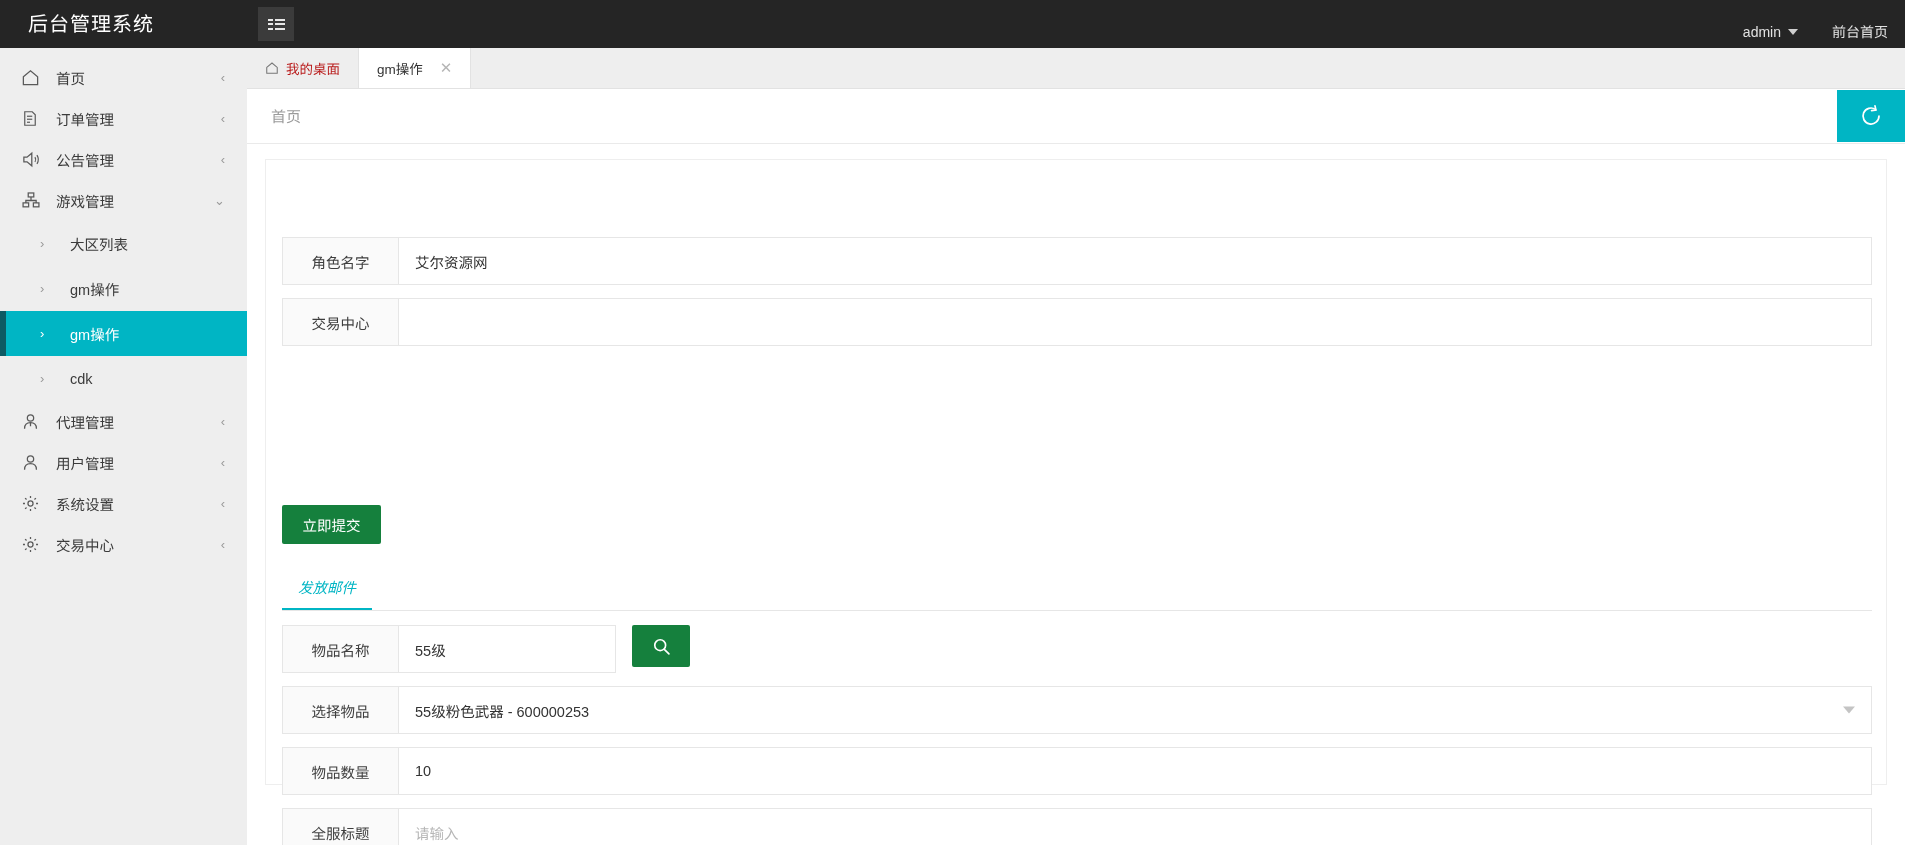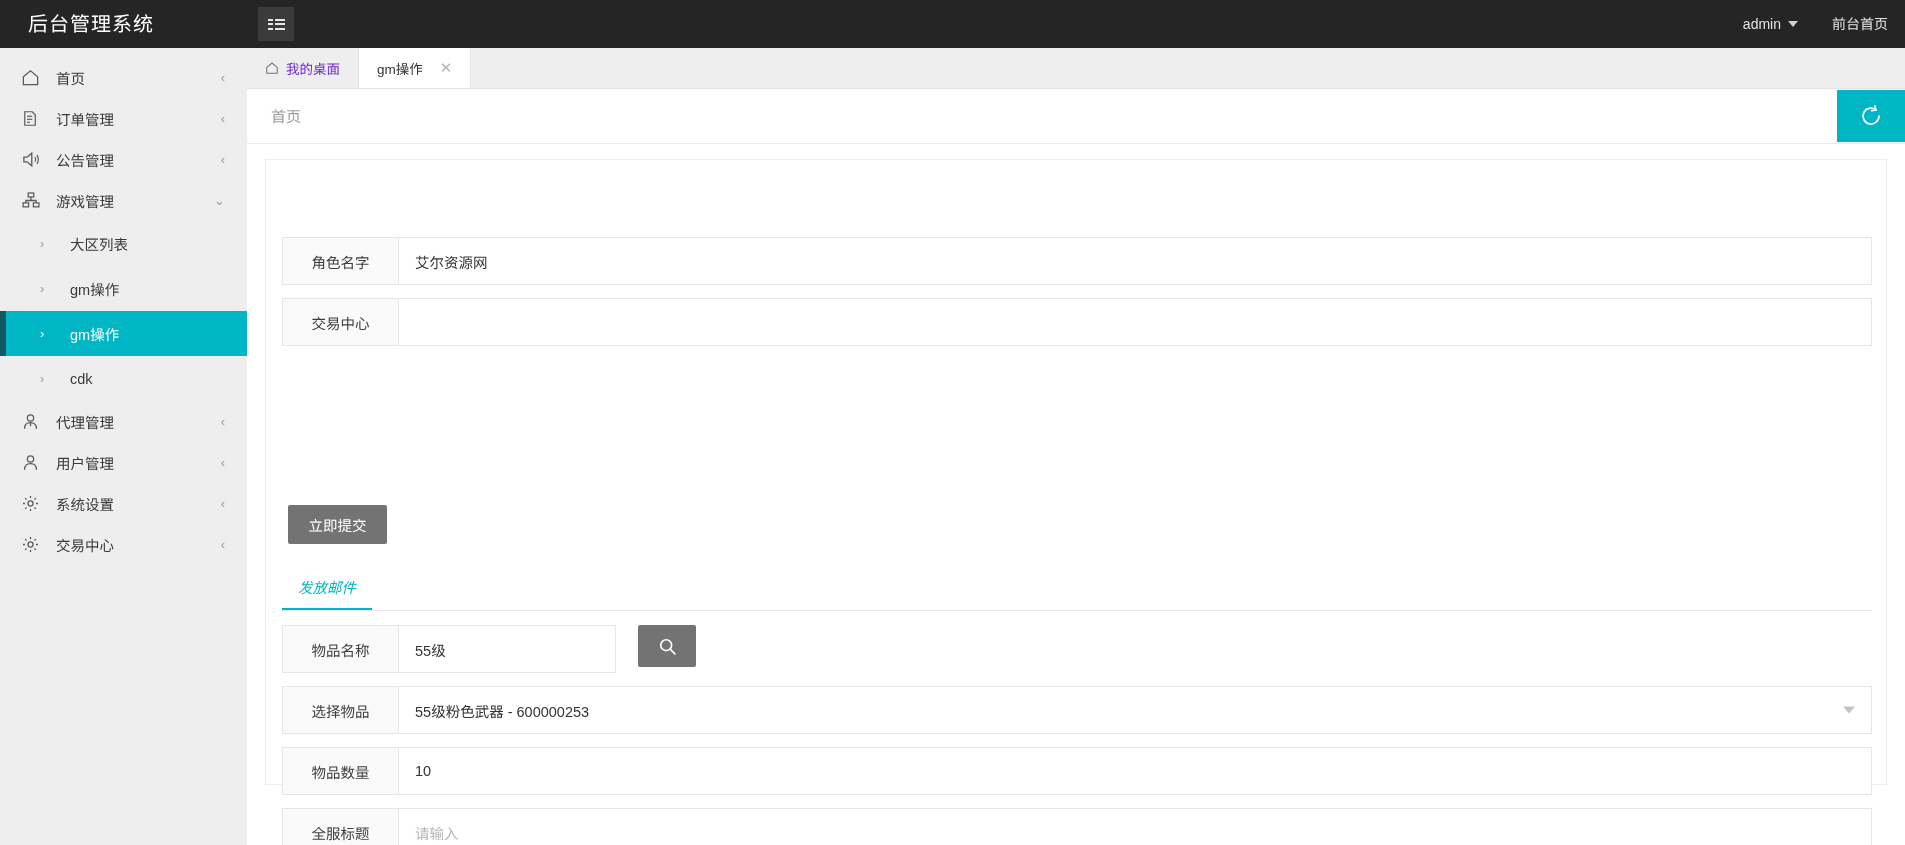--- a/index.html
+++ b/index.html
@@ -54,21 +54,21 @@
     position: absolute; left: 0; height: 2px; background: #e8e8e8; display: block;
   }
   #hamburger .bars i:nth-child(1) { top: 0;  width: 5px; }
   #hamburger .bars i:nth-child(2) { top: 0;  left: 7px; width: 10px; }
   #hamburger .bars i:nth-child(3) { top: 4.5px; width: 5px; }
   #hamburger .bars i:nth-child(4) { top: 4.5px; left: 7px; width: 10px; }
   #hamburger .bars i:nth-child(5) { top: 9px; width: 5px; }
   #hamburger .bars i:nth-child(6) { top: 9px; left: 7px; width: 10px; }
 
   #topbar-right {
-    position: absolute; right: 0; top: 0; height: 48px;
+    position: absolute; right: 0; top: 8px; height: 48px;
     display: flex; align-items: center;
   }
   .tb-item {
     color: #e2e2e2; font-size: 14px;
     height: 48px; line-height: 48px;
     padding: 0 17px; cursor: pointer;
     display: flex; align-items: center; gap: 7px;
   }
   .caret-dn {
     width: 0; height: 0;
@@ -132,21 +132,21 @@
   #tabstrip {
     position: absolute; left: 247px; top: 48px;
     width: 1658px; height: 41px;
     background: #eeeeee;
     border-bottom: 1px solid #e2e2e2;
     display: flex; align-items: flex-end;
     z-index: 10;
   }
   .tab {
     height: 41px; display: flex; align-items: center;
-    padding: 0 18px; font-size: 13.5px; color: #6d28d9;
+    padding: 0 18px; font-size: 13.5px; color: #b91c1c;
     cursor: pointer; gap: 7px;
     background: #eeeeee;
   }
   .tab.active {
     background: #ffffff; color: #333;
     border-left: 1px solid #e2e2e2;
     border-right: 1px solid #e2e2e2;
   }
   .tab .xclose {
     color: #b5b5b5; font-size: 15px; margin-left: 10px;
@@ -215,24 +215,23 @@
     position: absolute; right: 16px; top: 50%;
     transform: translateY(-50%);
     width: 0; height: 0;
     border-left: 6px solid transparent;
     border-right: 6px solid transparent;
     border-top: 7px solid #c4c4c4;
   }
 
   .btn {
     display: inline-flex; align-items: center; justify-content: center;
-    background: #737373; color: #ffffff;
+    background: #15803d; color: #ffffff;
     font-size: 14.5px; border: none; cursor: pointer;
     border-radius: 2px;
-    margin-left: 6px;
   }
 
   #submit-top {
     position: absolute; left: 16px; top: 345px;
     width: 99px; height: 39px;
   }
 
   #tabs-row {
     position: absolute; left: 16px; top: 407px;
     width: 1590px; height: 44px;

